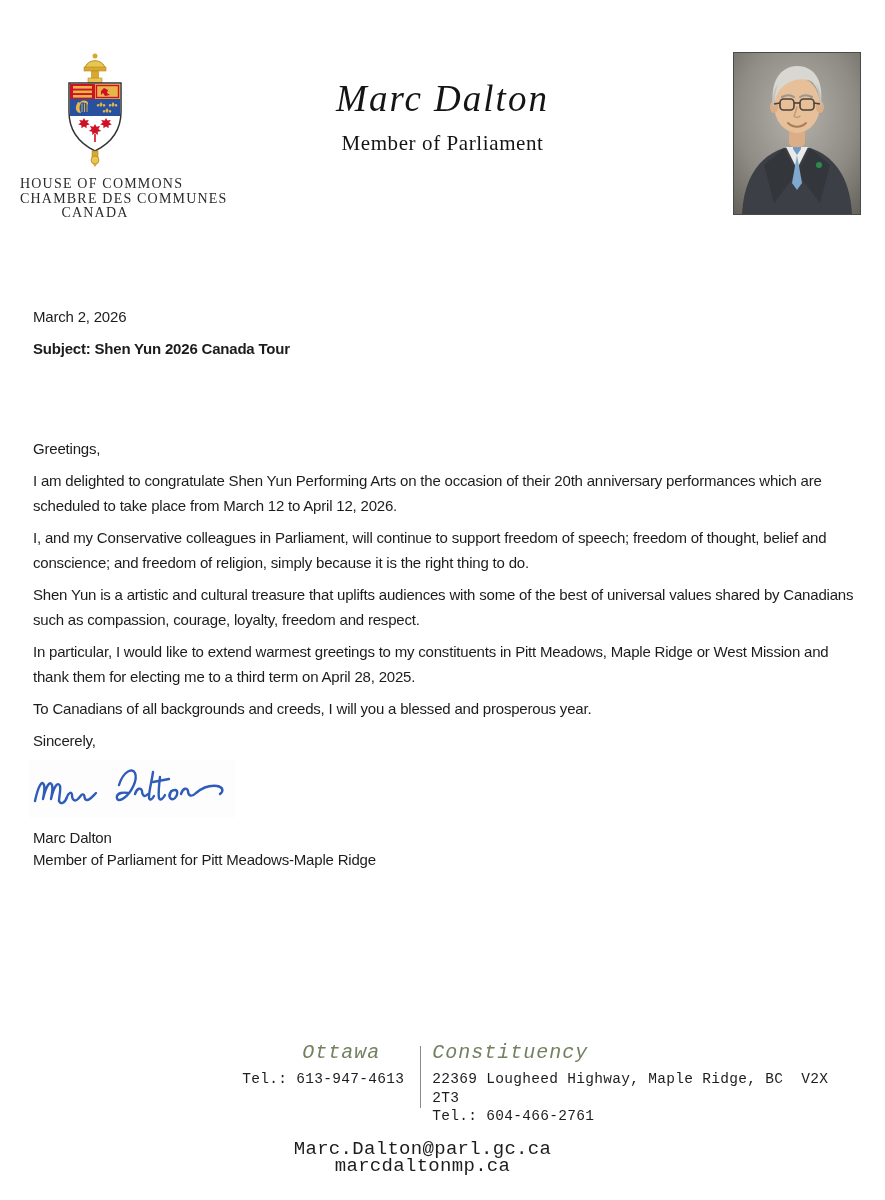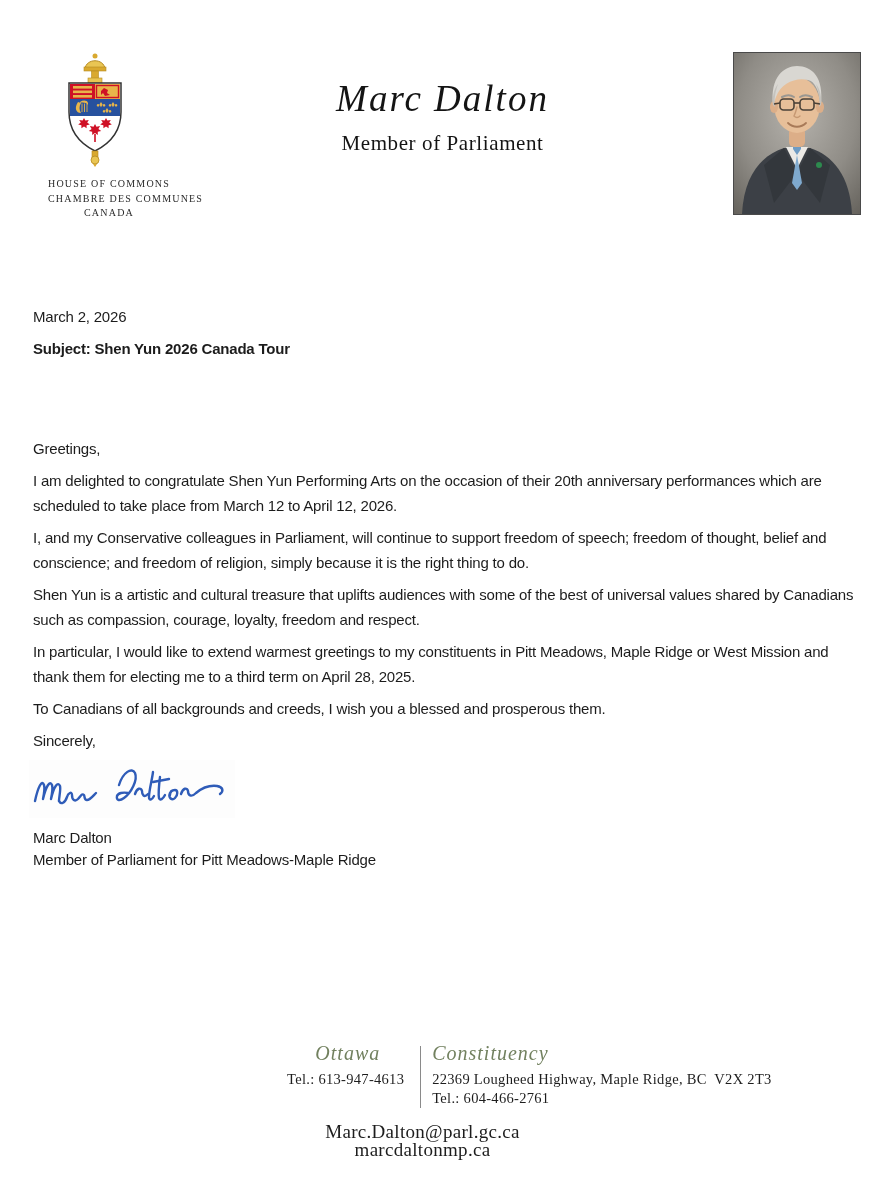--- a/index.html
+++ b/index.html
@@ -17,26 +17,25 @@
   
   .crest-block {
     position: absolute;
     left: 20px; top: 52px;
     width: 150px;
     text-align: center;
   }
   .crest-svg { display: block; margin: 0 auto 10px auto; }
   .crest-text {
     font-family: "Liberation Serif", serif;
-    font-size: 10px;
+    font-size: 14px;
     letter-spacing: 1.2px;
     line-height: 14.5px;
     color: #2b2b2b;
     white-space: nowrap;
-    margin-left: 28px;
   }
   .masthead {
     position: absolute;
     left: 255px; top: 78px;
     width: 375px;
     text-align: center;
     font-family: "Liberation Serif", serif;
     color: #141414;
   }
   .mp-name {
@@ -82,21 +81,21 @@
     width: 206px; height: 58px;
     background: #fdfdfd;
   }
   .sig-block { line-height: 22px; }
 
   
   .footer {
     position: absolute;
     left: 0; top: 1040px;
     width: 845px;
-    font-family: Liberation Serif, serif;
+    font-family: Liberation Mono, monospace;
     color: #1d1d1d;
   }
   .footer-cols { display: flex; }
   .col-ottawa {
     width: 440px;
     text-align: right;
     padding-right: 16px;
   }
   .col-divider {
     width: 1px;
@@ -240,21 +239,21 @@
   </div>
 
   <div class="letter">
     <p>March 2, 2026</p>
     <p class="subject">Subject: Shen Yun 2026 Canada Tour</p>
     <p>Greetings,</p>
     <p>I am delighted to congratulate Shen Yun Performing Arts on the occasion of their 20th anniversary performances which are scheduled to take place from March 12 to April 12, 2026.</p>
     <p>I, and my Conservative colleagues in Parliament, will continue to support freedom of speech; freedom of thought, belief and conscience; and freedom of religion, simply because it is the right thing to do.</p>
     <p>Shen Yun is a artistic and cultural treasure that uplifts audiences with some of the best of universal values shared by Canadians such as compassion, courage, loyalty, freedom and respect.</p>
     <p>In particular, I would like to extend warmest greetings to my constituents in Pitt Meadows, Maple Ridge or West Mission and thank them for electing me to a third term on April 28, 2025.</p>
-    <p>To Canadians of all backgrounds and creeds, I wish you a blessed and prosperous them.</p>
+    <p>To Canadians of all backgrounds and creeds, I will you a blessed and prosperous year.</p>
     <p>Sincerely,</p>
 
     <div class="signature-wrap">
       <svg width="206" height="58" viewBox="0 0 206 58">
         <g fill="none" stroke="#2f5cb8" stroke-width="2.4" stroke-linecap="round" stroke-linejoin="round">
           <path d="M6,41 C9,27 13,19 15,25 C16,28 15,34 14,39 C17,26 21,20 23,25 C24,28 23,34 22,39 C25,26 29,21 31,26 C32,29 30,37 30,41"></path>
           <path d="M30,41 C32,45 36,43 38,37 C39,33 43,31 43,35 C43,40 46,42 49,39 C52,36 53,33 55,35 C56,37 55,40 58,40 C61,40 64,36 67,33"></path>
           <path d="M90,25 C94,12 103,7 106,13 C109,20 102,33 95,38 C91,41 87,41 88,36 C89,33 94,32 99,33"></path>
           <path d="M106,34 C108,28 112,27 113,31 C113,35 115,38 119,34"></path>
           <path d="M124,12 C123,20 120,31 120,37 C120,41 123,40 125,36"></path>

